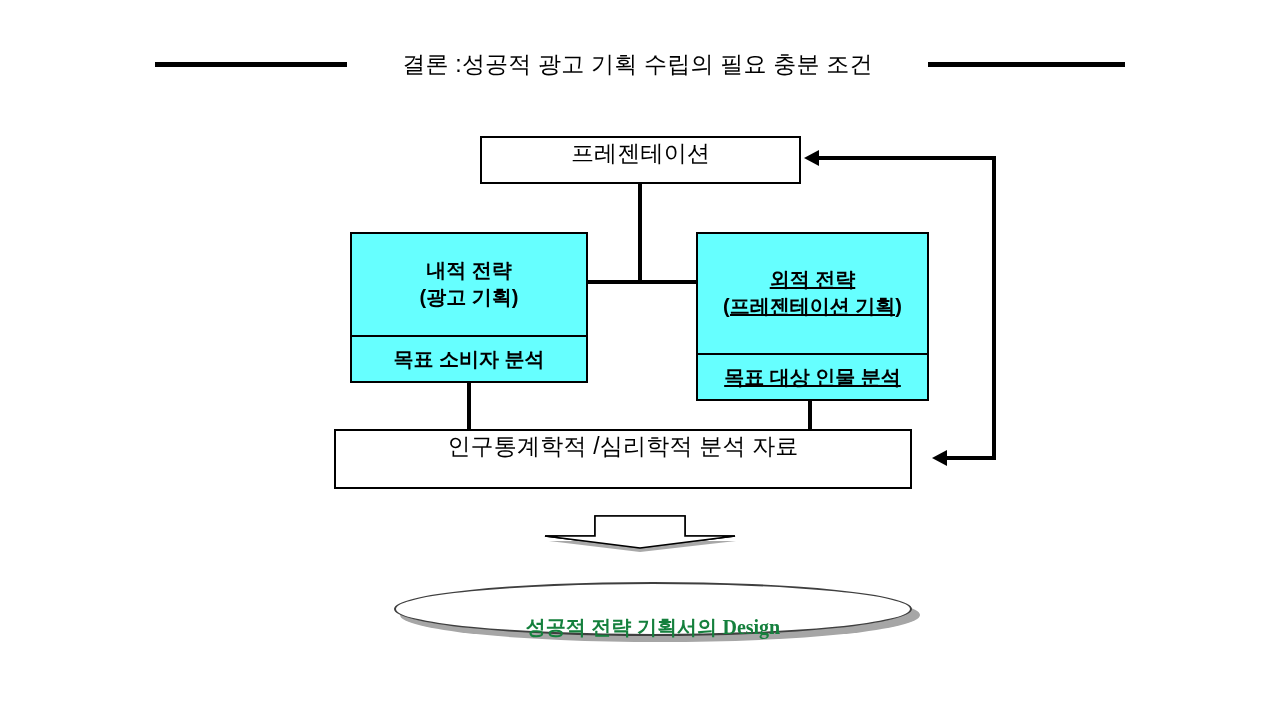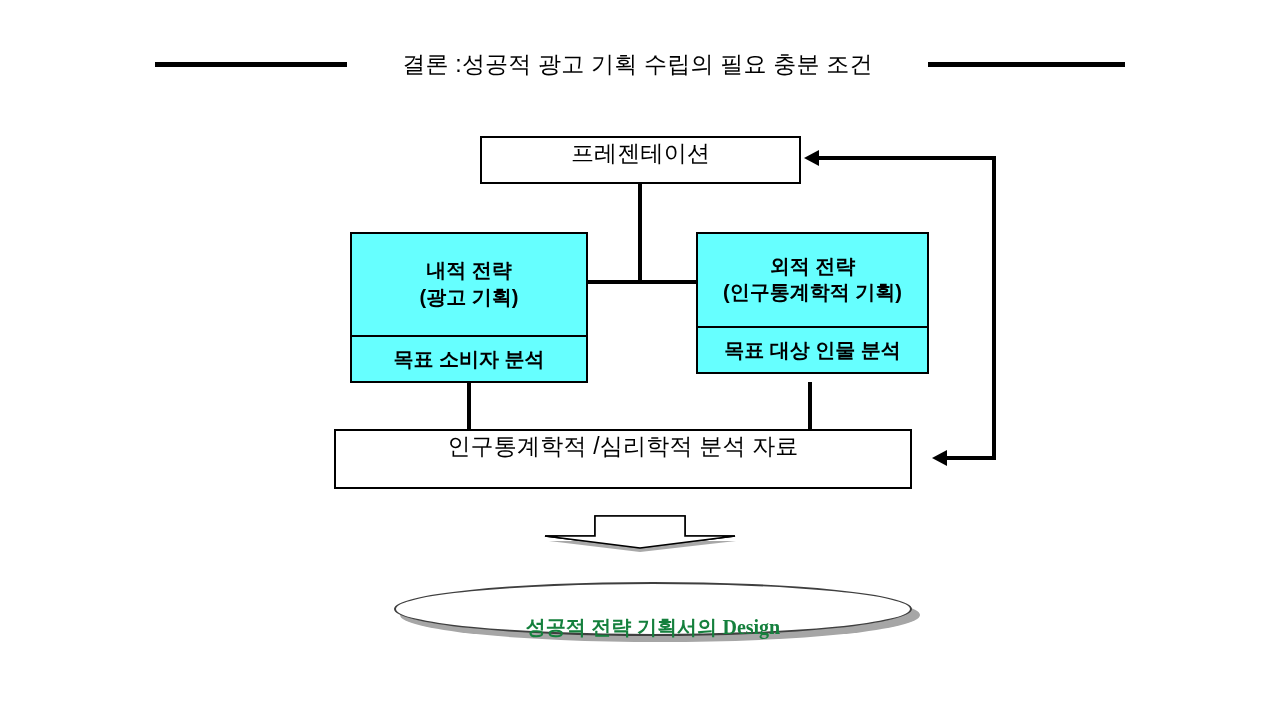--- a/index.html
+++ b/index.html
@@ -116,21 +116,22 @@
   #box-internal {
     left: 350px;
     top: 232px;
     width: 238px;
     height: 151px;
   }
   #box-external {
     left: 696px;
     top: 232px;
     width: 233px;
-    height: 142px;
+    height: 169px;
+    text-decoration: underline;
   }
 
   
   .line {
     position: absolute;
     background: #000000;
   }
   .v { width: 4px; }
   .h { height: 4px; }
 
@@ -236,21 +237,21 @@
     </div>
     <div class="sub">
       <span>목표 소비자 분석</span>
     </div>
   </div>
 
   <div class="strategy" id="box-external">
     <div class="head">
       <span>
         <span>외적 전략</span><br>
-        <span>(인구통계학적 기획)</span>
+        <span>(프레젠테이션 기획)</span>
       </span>
     </div>
     <div class="sub">
       <span>목표 대상 인물 분석</span>
     </div>
   </div>
 
   <div class="box box-plain" id="box-data">
     <span>인구통계학적 /심리학적 분석 자료</span>
   </div>

